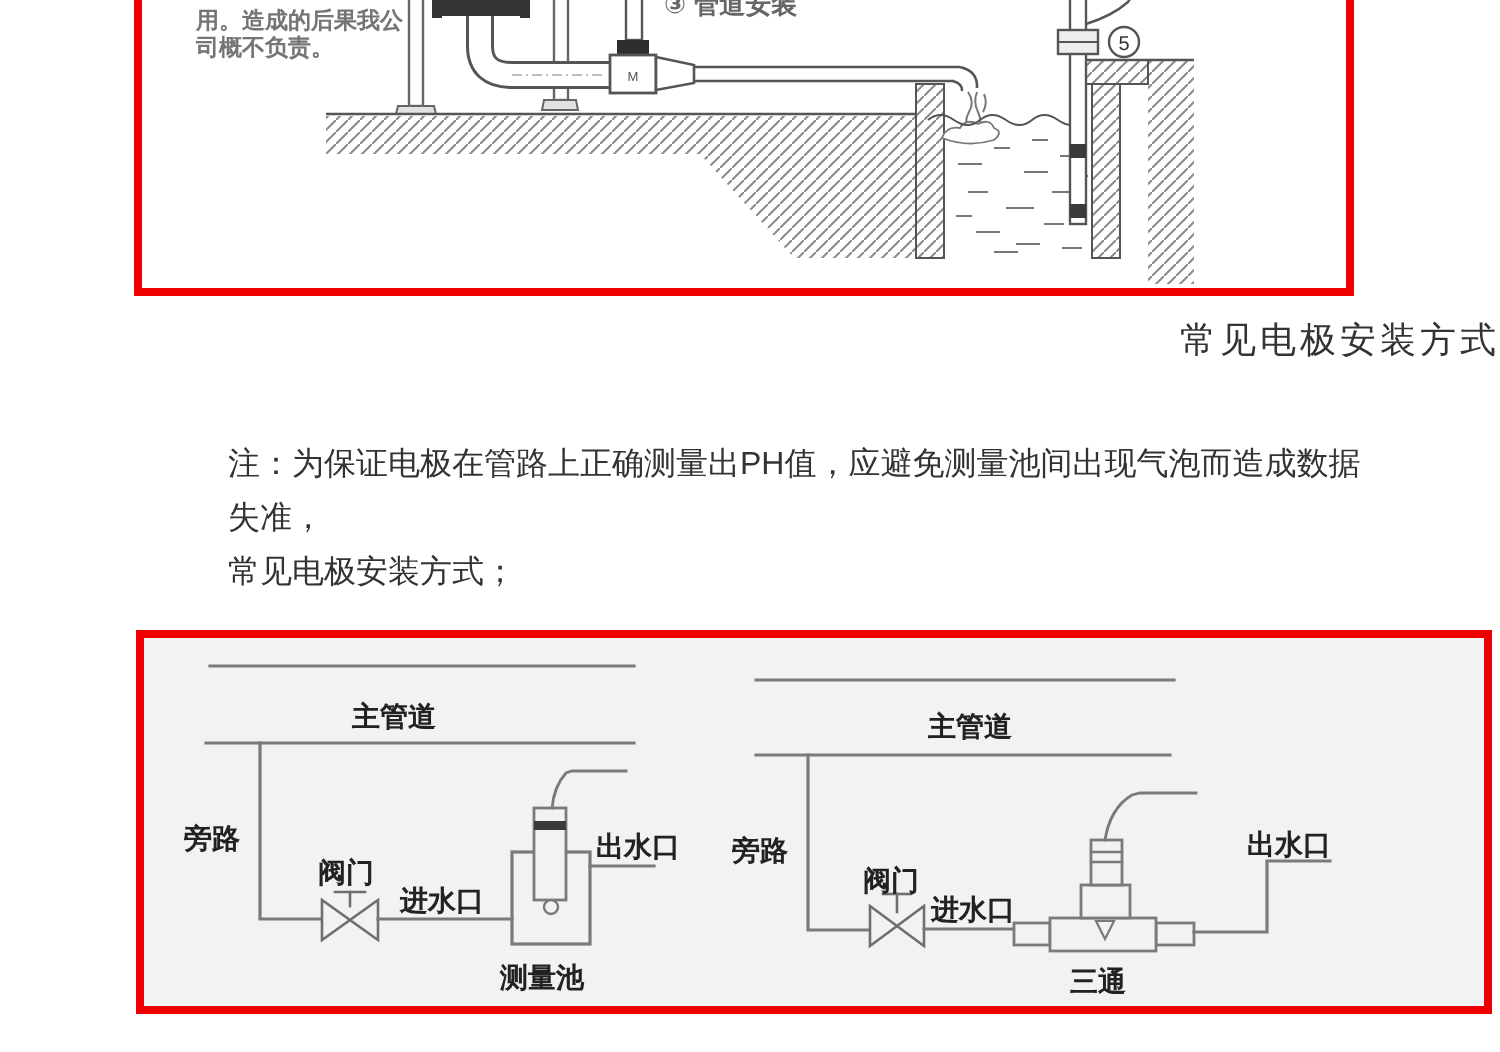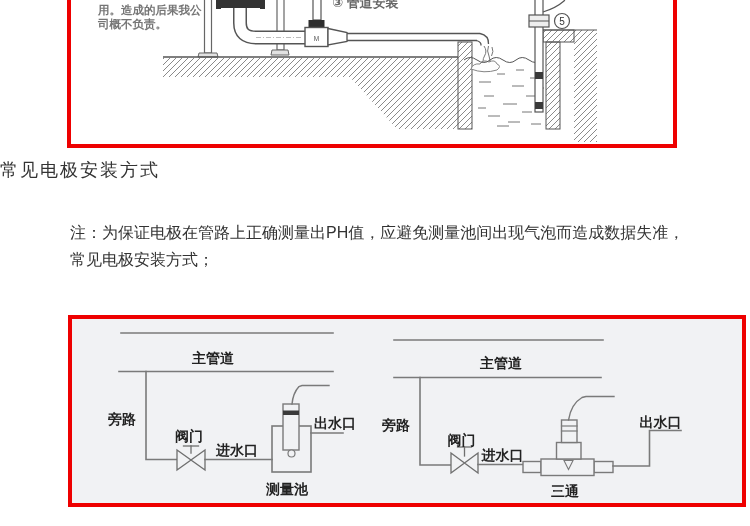--- a/index.html
+++ b/index.html
@@ -3,30 +3,30 @@
 <meta charset="utf-8">
 <style>
   html,body{margin:0;padding:0;}
   body{
     width:750px;height:526px;position:relative;overflow:hidden;
     background:#ffffff;
     font-family:"Liberation Sans","DejaVu Sans",sans-serif;
   }
   .red-box{position:absolute;border:4px solid #ee0000;box-sizing:border-box;}
   #box1{left:67px;top:-26px;width:610px;height:174px;background:#ffffff;}
-  #box2{left:68px;top:315px;width:678px;height:192px;background:#f1f2f4;padding-left:16px;}
+  #box2{left:68px;top:315px;width:678px;height:192px;background:#f1f2f4;}
   #caption{
-    position:absolute;left:0;top:158px;width:750px;text-align:left;
+    position:absolute;left:0;top:158px;width:750px;text-align:right;
     font-size:18px;letter-spacing:2px;color:#333;
   }
   #note{
     position:absolute;left:70px;top:219px;width:620px;
     font-size:16px;line-height:27px;color:#333;
   }
-  #note span{display:block;}
+  #note span{display:block;margin-left:44px;}
   svg{display:block;}
   svg text{font-family:"Liberation Sans","DejaVu Sans",sans-serif;}
   .dlabel{font-size:14px;font-weight:bold;fill:#222;}
   .smalltext{font-size:11.5px;font-weight:600;fill:#757575;}
 </style>
 </head>
 <body>
 
 <div id="box1" class="red-box">
   <svg width="602" height="166" viewBox="71 -22 602 166">

